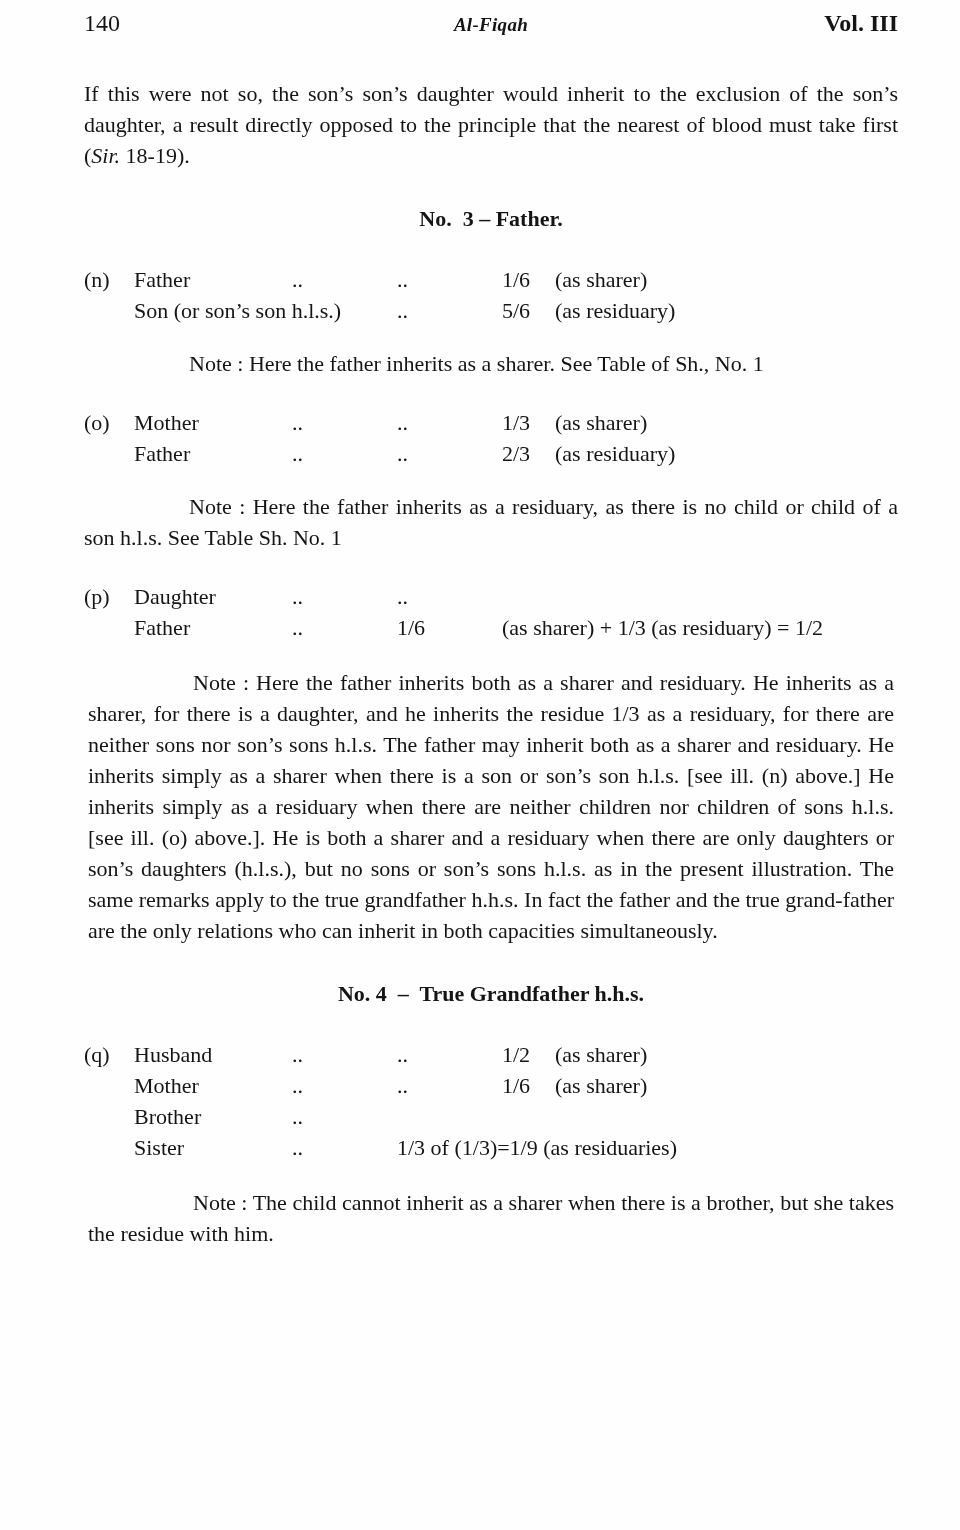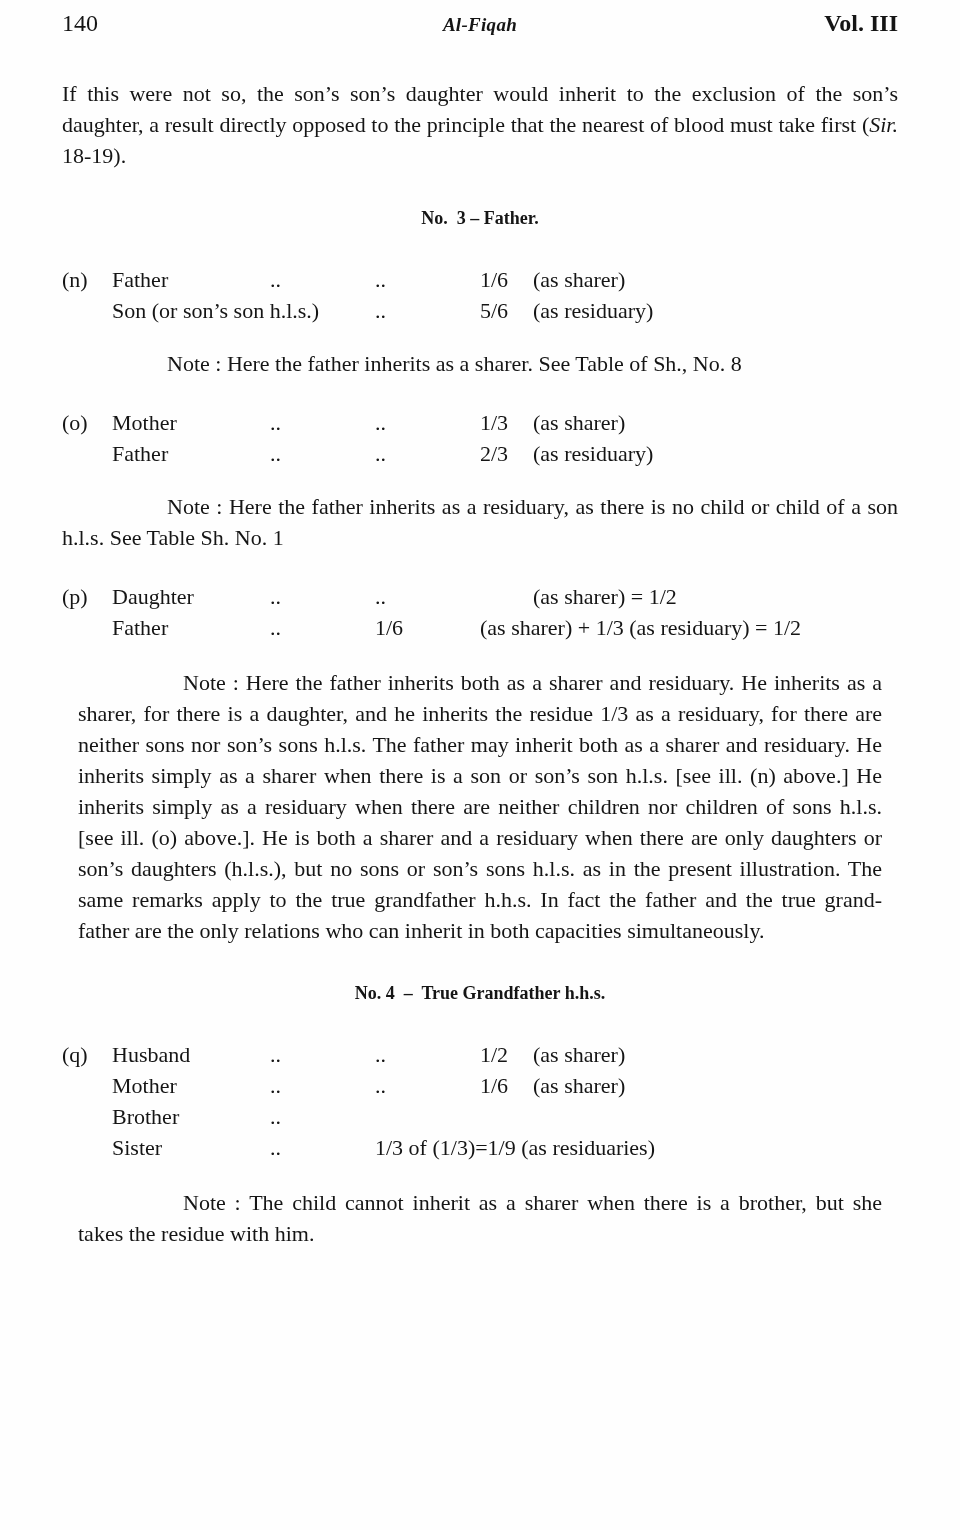--- a/index.html
+++ b/index.html
@@ -3,38 +3,38 @@
 <meta charset="utf-8">
 <style>
   html, body { margin: 0; padding: 0; }
   body {
     width: 960px; height: 1530px;
     background: #fefefe; color: #151515;
     font-family: "Liberation Serif", "DejaVu Serif", serif;
     font-size: 22px; line-height: 31px;
     -webkit-font-smoothing: antialiased;
   }
-  .page { padding: 8px 62px 0 62px; }
+  .page { padding: 8px 62px 0 84px; }
 
   .page-header {
     display: grid; grid-template-columns: 1fr auto 1fr;
     align-items: baseline; margin-bottom: 38px;
   }
   .page-num { font-size: 24px; justify-self: start; }
   .book-title { font-style: italic; font-weight: 700; font-size: 19px; justify-self: center; letter-spacing: .3px; }
   .volume { font-size: 24px; justify-self: end; font-weight: bold; }
 
   .para { text-align: justify; }
   .note { text-align: justify; text-indent: 105px; }
   .note-std  { margin: 22px 0 28px; }
-  .note-flow { margin: 24px 16px 0; }
+  .note-flow { margin: 24px 4px 0; }
   .note-tight{ margin: 0; }
 
   .sect {
-    font-size: 18px; font-weight: 700; text-align: center;
+    font-size: 22px; font-weight: 700; text-align: center;
     margin: 32px 0 30px; white-space: pre-wrap;
   }
 
   .ill { margin: 0; }
   .row { display: grid; grid-template-columns: 50px 158px 105px 105px 53px 1fr; }
   .cell { white-space: nowrap; }
   .span2 { grid-column: span 2; }
   .span3 { grid-column: span 3; }
 </style>
 </head>
@@ -63,21 +63,21 @@
     </div>
     <div class="row">
       <span class="cell"></span>
       <span class="cell span2">Son (or son’s son h.l.s.)</span>
       <span class="cell">..</span>
       <span class="cell">5/6</span>
       <span class="cell">(as residuary)</span>
     </div>
   </div>
 
-  <p class="note note-std">Note :  Here the father inherits as a sharer. See Table of Sh., No. 8</p>
+  <p class="note note-std">Note :  Here the father inherits as a sharer. See Table of Sh., No. 1</p>
 
   <div class="ill">
     <div class="row">
       <span class="cell">(o)</span>
       <span class="cell">Mother</span>
       <span class="cell">..</span>
       <span class="cell">..</span>
       <span class="cell">1/3</span>
       <span class="cell">(as sharer)</span>
     </div>
@@ -93,21 +93,20 @@
 
   <p class="note note-std">Note :  Here the father inherits as a residuary, as there is no child or child of a son h.l.s.  See Table Sh. No. 1</p>
 
   <div class="ill">
     <div class="row">
       <span class="cell">(p)</span>
       <span class="cell">Daughter</span>
       <span class="cell">..</span>
       <span class="cell">..</span>
       <span class="cell"></span>
-      <span class="cell">(as sharer) = 1/2</span>
     </div>
     <div class="row">
       <span class="cell"></span>
       <span class="cell">Father</span>
       <span class="cell">..</span>
       <span class="cell">1/6</span>
       <span class="cell span2">(as sharer) + 1/3 (as residuary) = 1/2</span>
     </div>
   </div>
 

